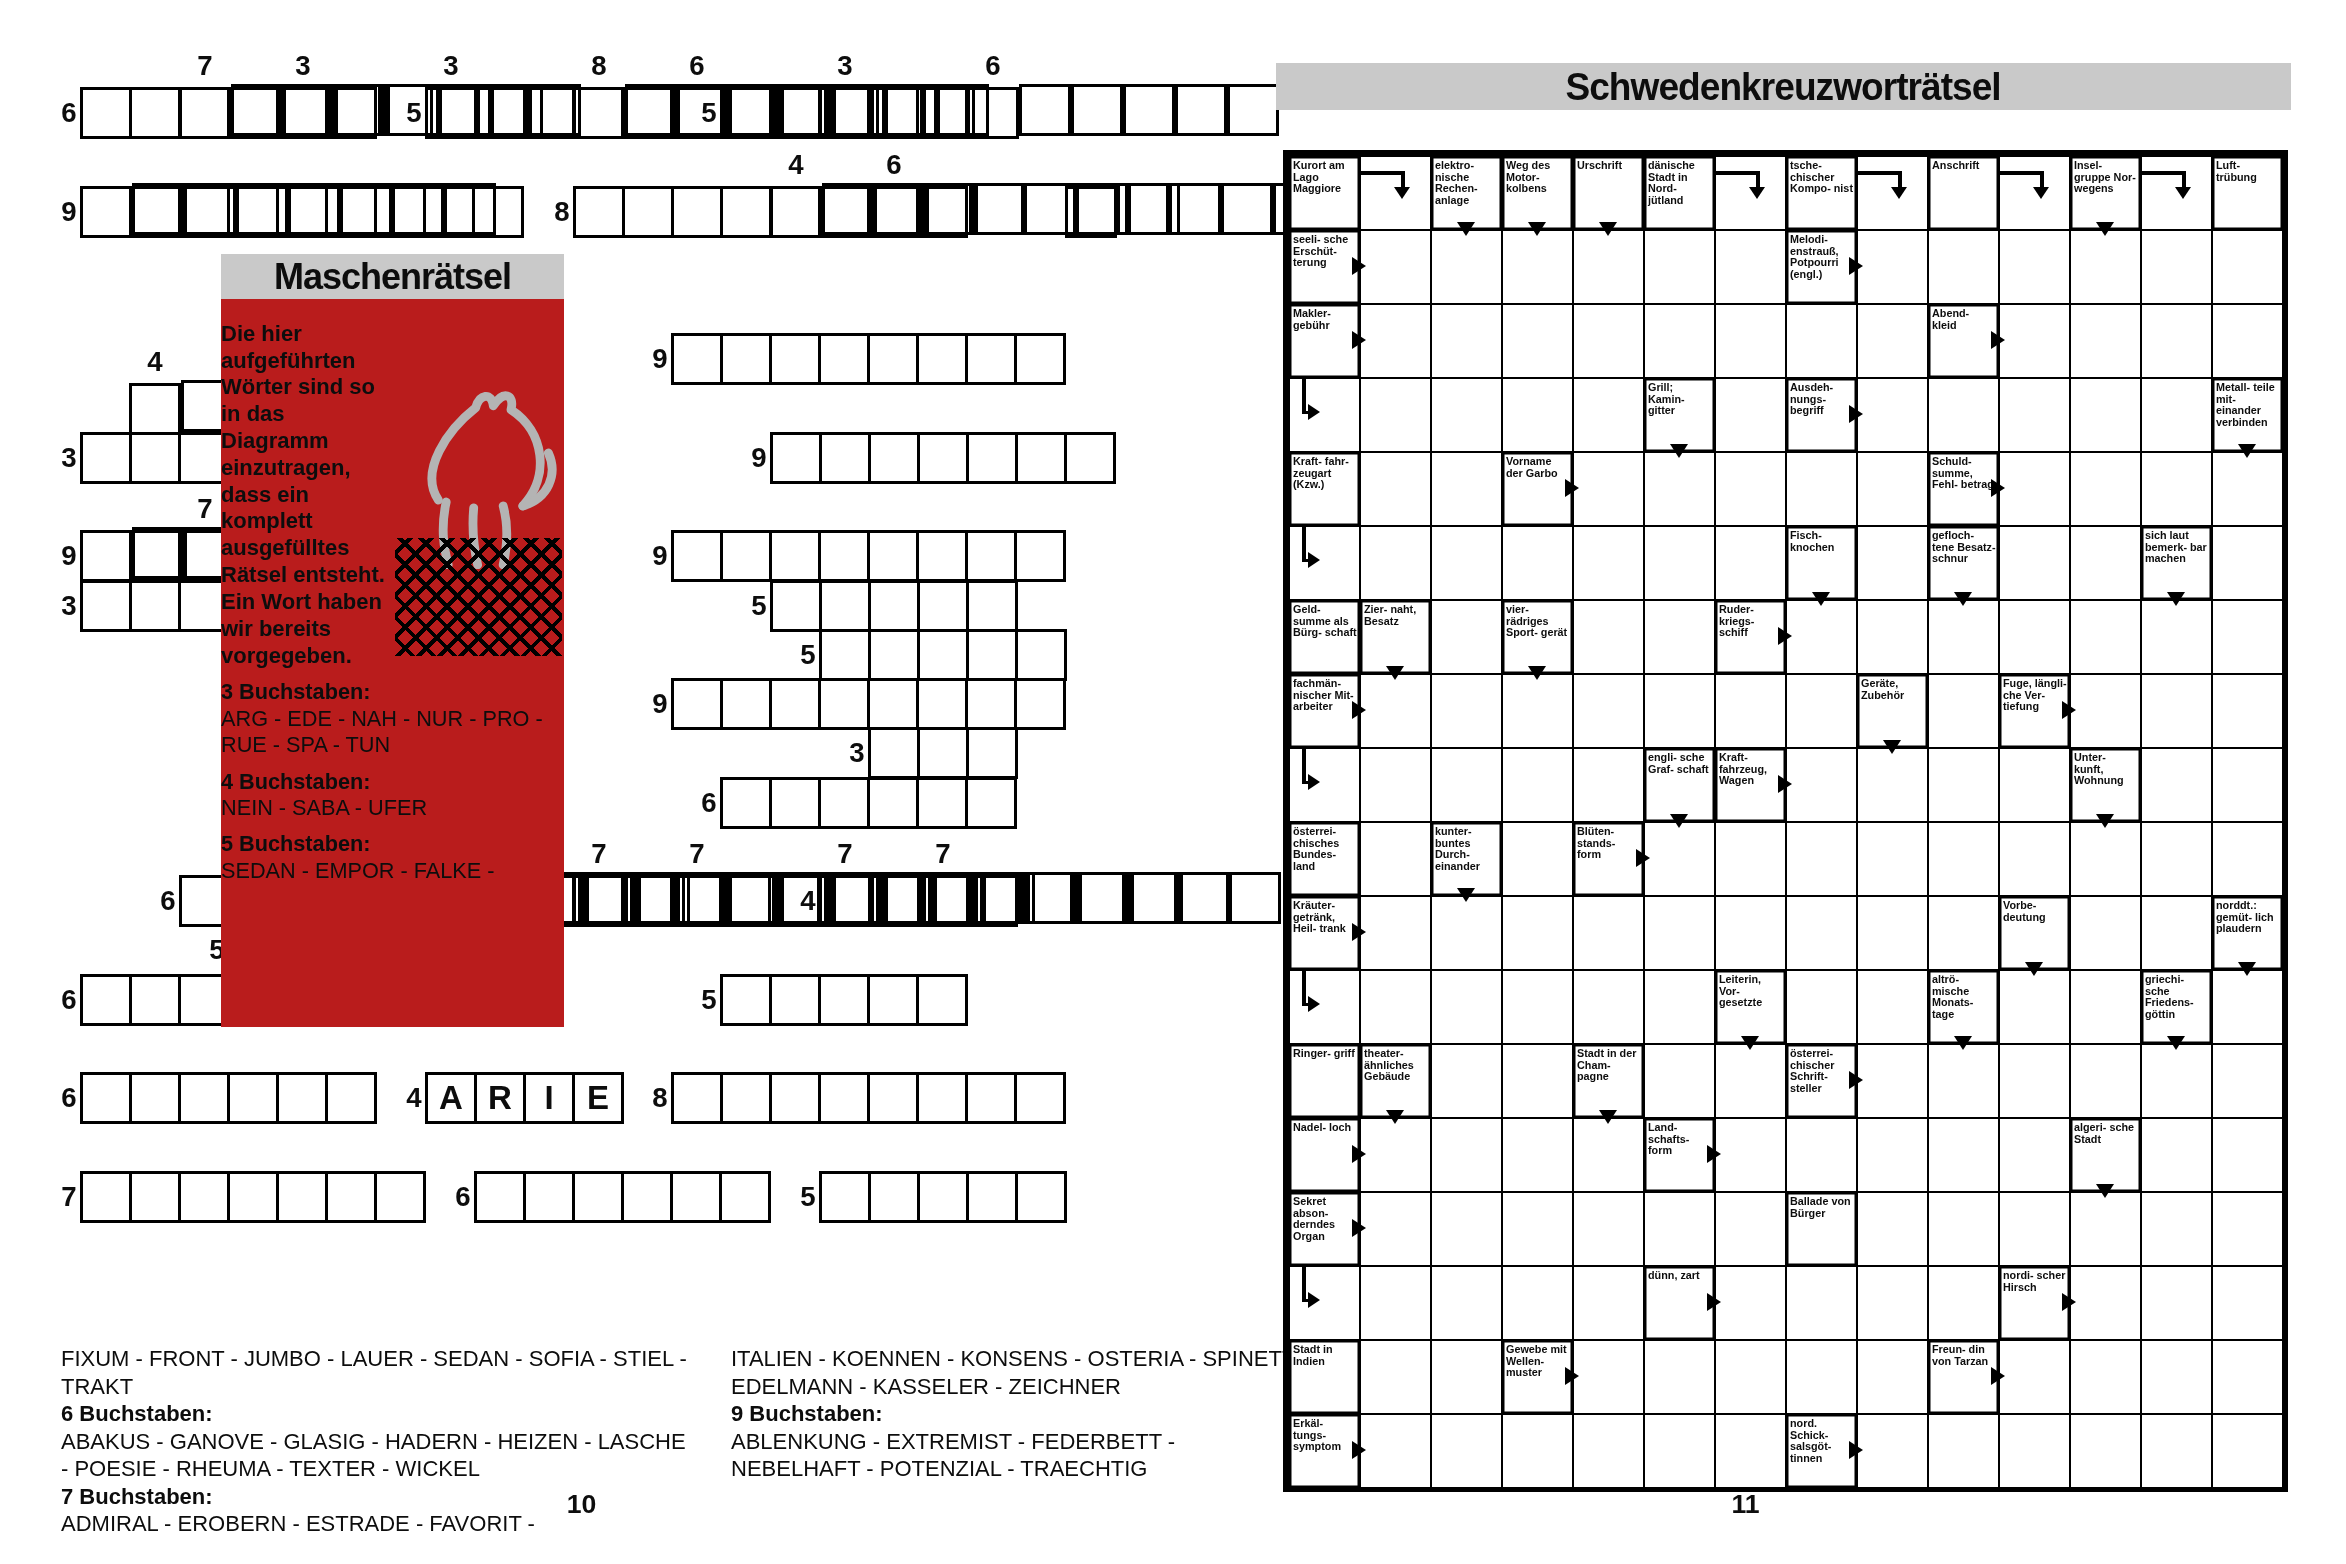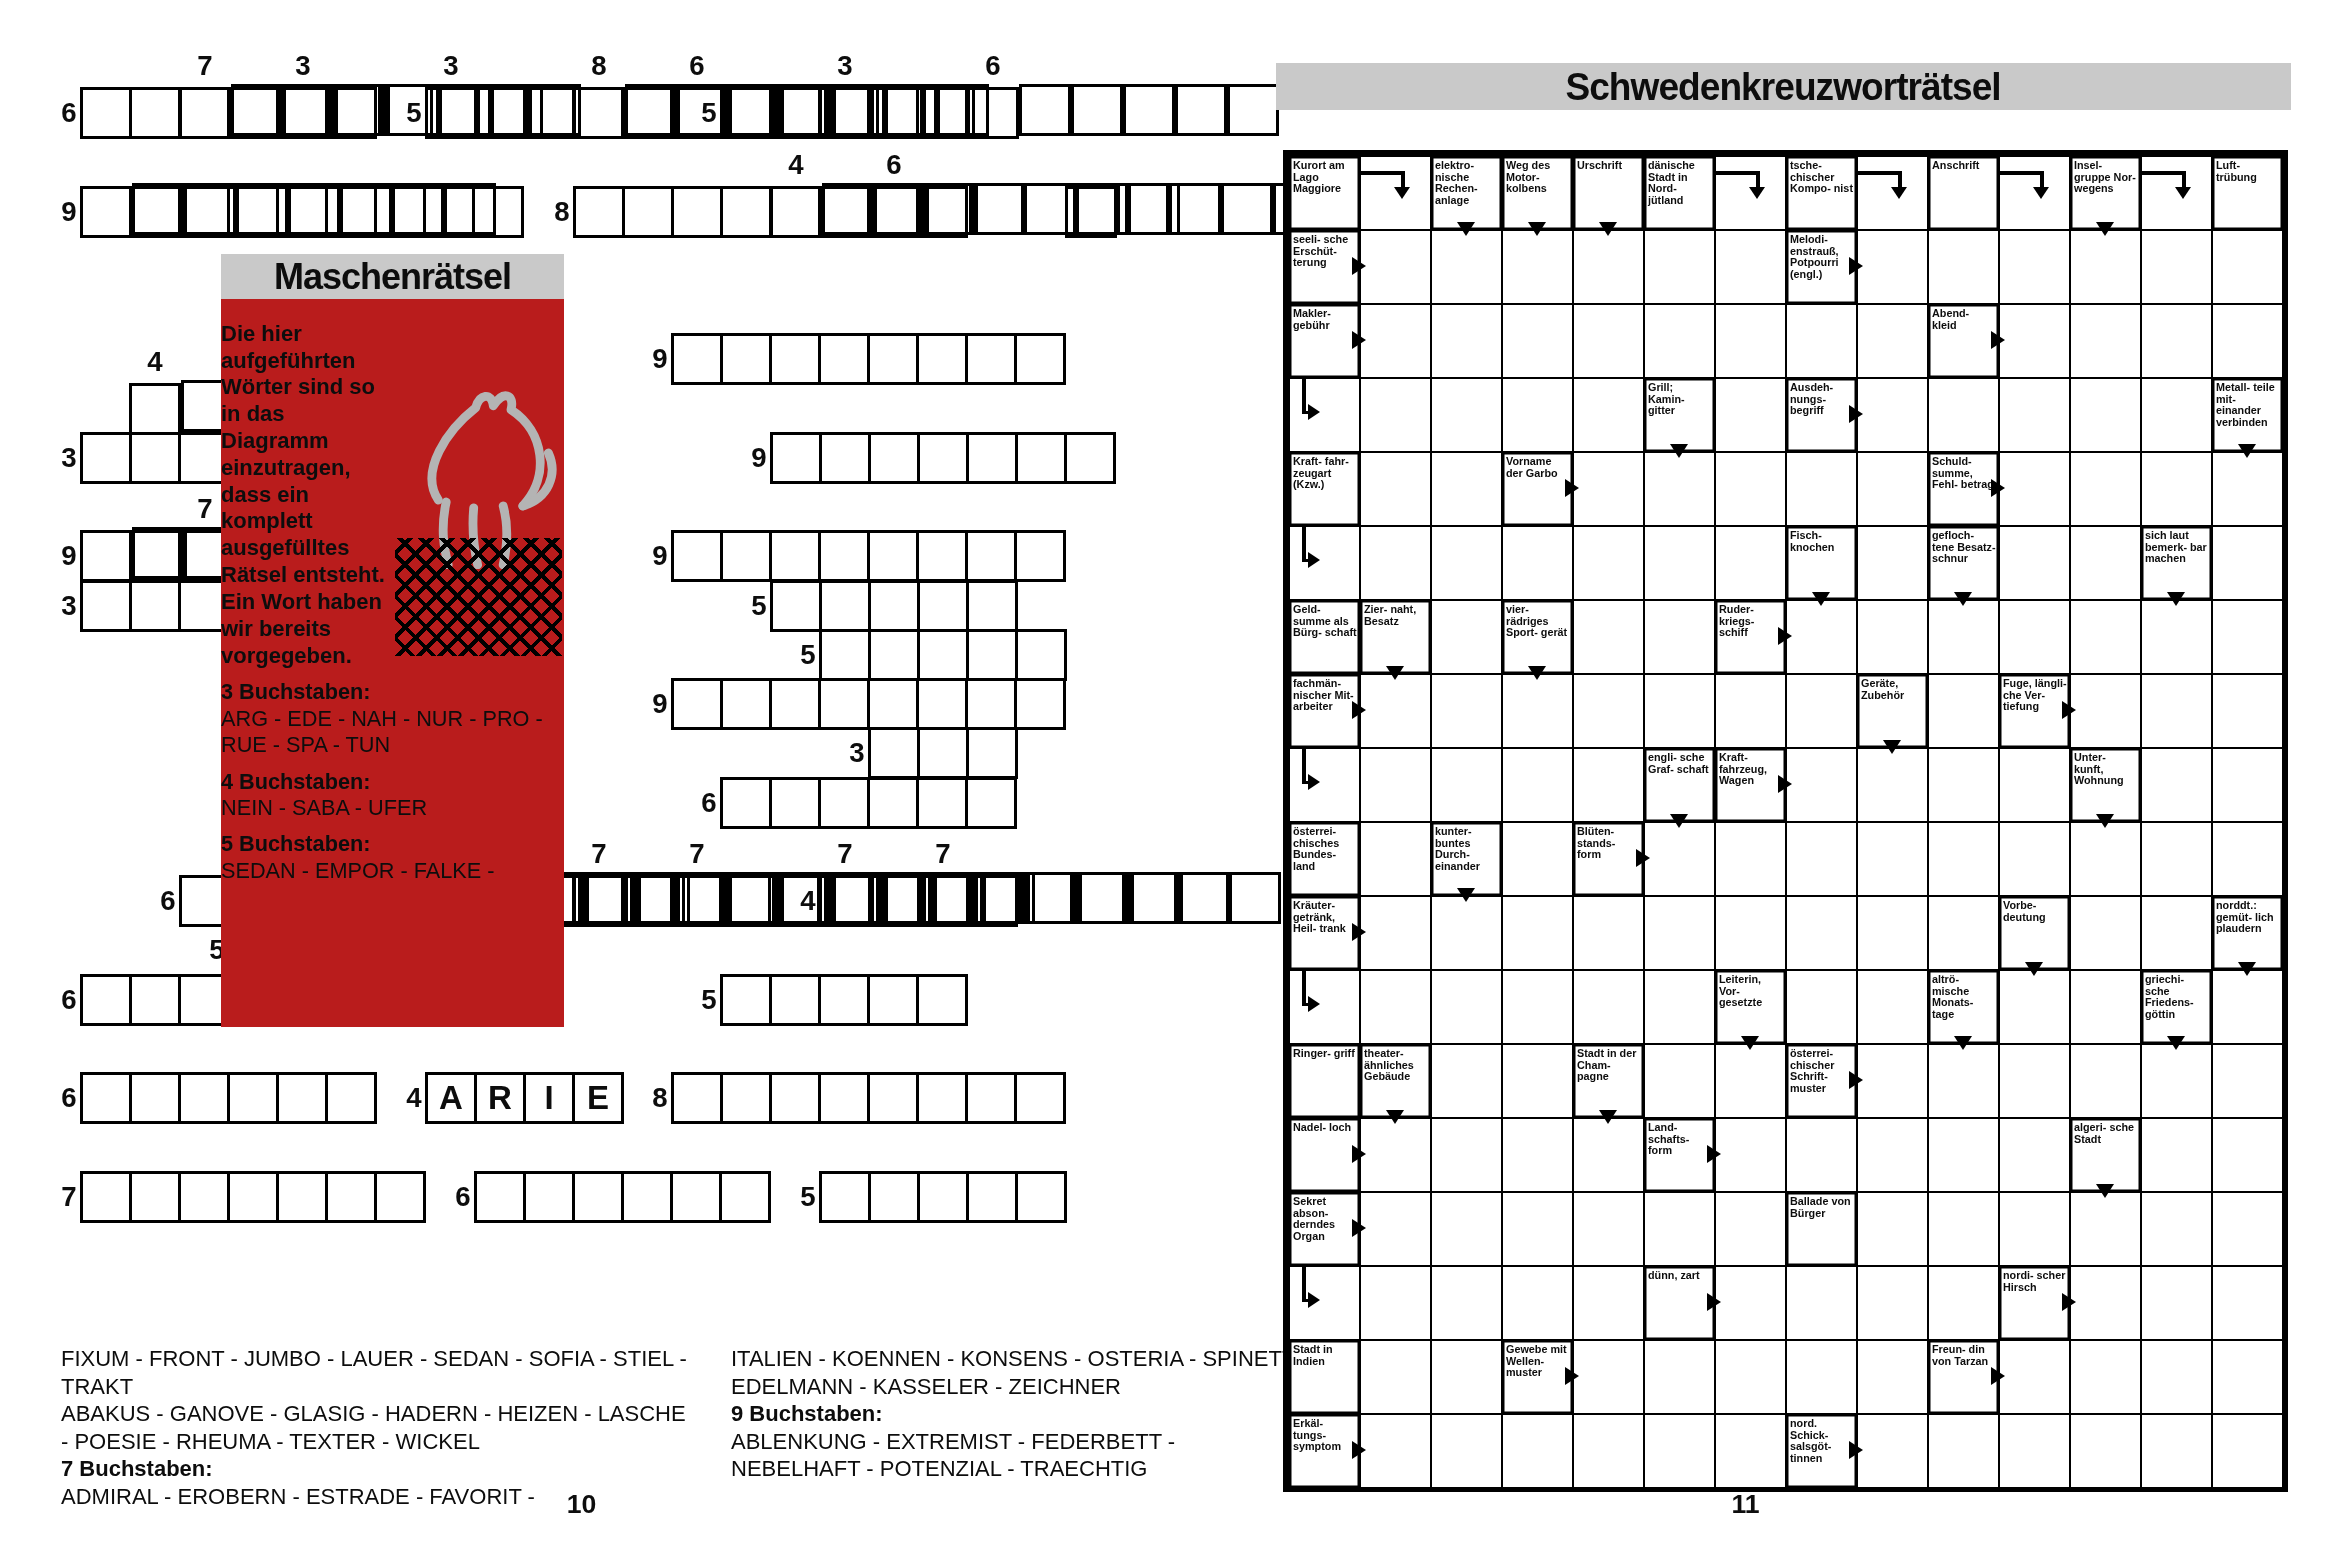--- a/index.html
+++ b/index.html
@@ -509,20 +509,21 @@
     <div>NEIN - SABA - UFER</div>
   </div>
   <div class="wl">
     <div class="wh">5 Buchstaben:</div>
     <div>SEDAN - EMPOR - FALKE -</div>
   </div>
 </div>
 
 <div id="bottom-left">
   <div>FIXUM - FRONT - JUMBO - LAUER - SEDAN - SOFIA - STIEL - TRAKT</div>
+  <div class="bh">6 Buchstaben:</div>
   <div>ABAKUS - GANOVE - GLASIG - HADERN - HEIZEN - LASCHE - POESIE - RHEUMA - TEXTER - WICKEL</div>
   <div class="bh">7 Buchstaben:</div>
   <div>ADMIRAL - EROBERN - ESTRADE - FAVORIT -</div>
 </div>
 
 <div id="bottom-right">
   <div>ITALIEN - KOENNEN - KONSENS - OSTERIA - SPINETT</div>
   <div>EDELMANN - KASSELER - ZEICHNER</div>
   <div class="bh">9 Buchstaben:</div>
   <div>ABLENKUNG - EXTREMIST - FEDERBETT - NEBELHAFT - POTENZIAL - TRAECHTIG</div>
@@ -797,21 +798,21 @@
     </div>
     <div class="rcell clue">Ringer- griff</div>
     <div class="rcell clue">theater- ähnliches Gebäude</div>
     <div class="rcell"></div>
     <div class="rcell"></div>
     <div class="rcell clue">Stadt in der Cham- pagne</div>
     <div class="rcell"></div>
     <div class="rcell">
       <div class="arr-down"></div>
     </div>
-    <div class="rcell clue">österrei- chischer Schrift- muster</div>
+    <div class="rcell clue">österrei- chischer Schrift- steller</div>
     <div class="rcell">
       <div class="arr-right"></div>
     </div>
     <div class="rcell">
       <div class="arr-down"></div>
     </div>
     <div class="rcell"></div>
     <div class="rcell"></div>
     <div class="rcell">
       <div class="arr-down"></div>

